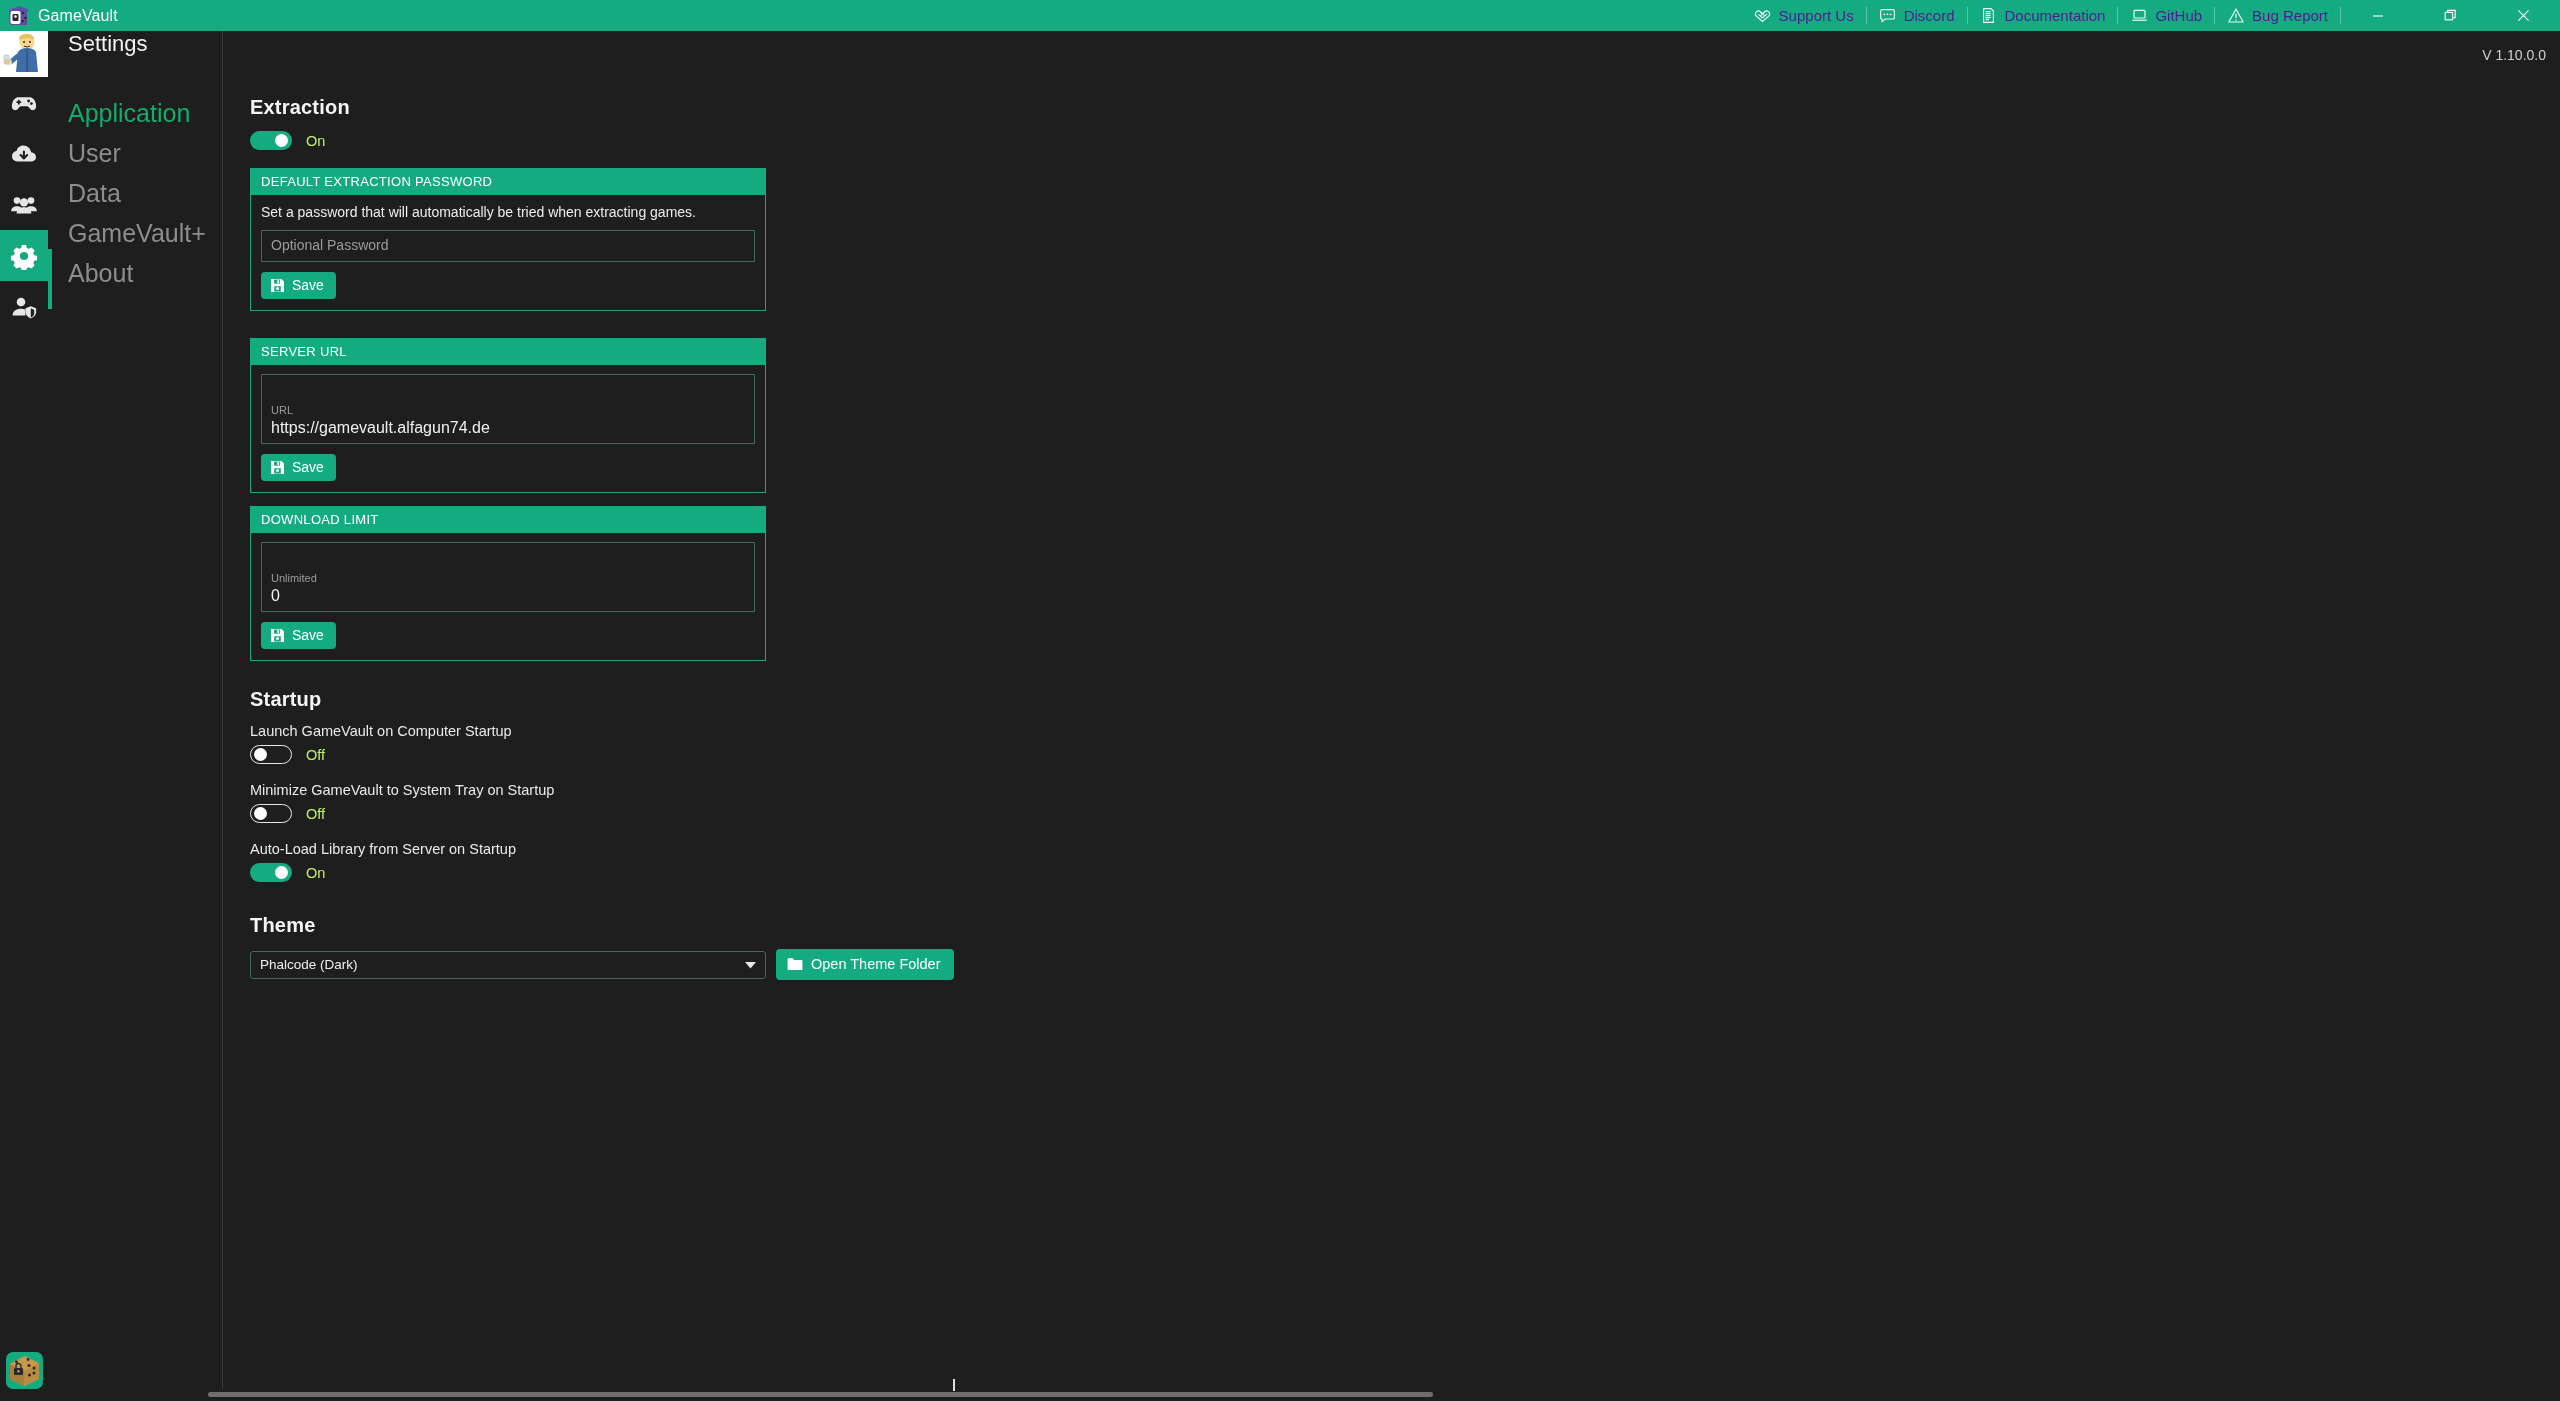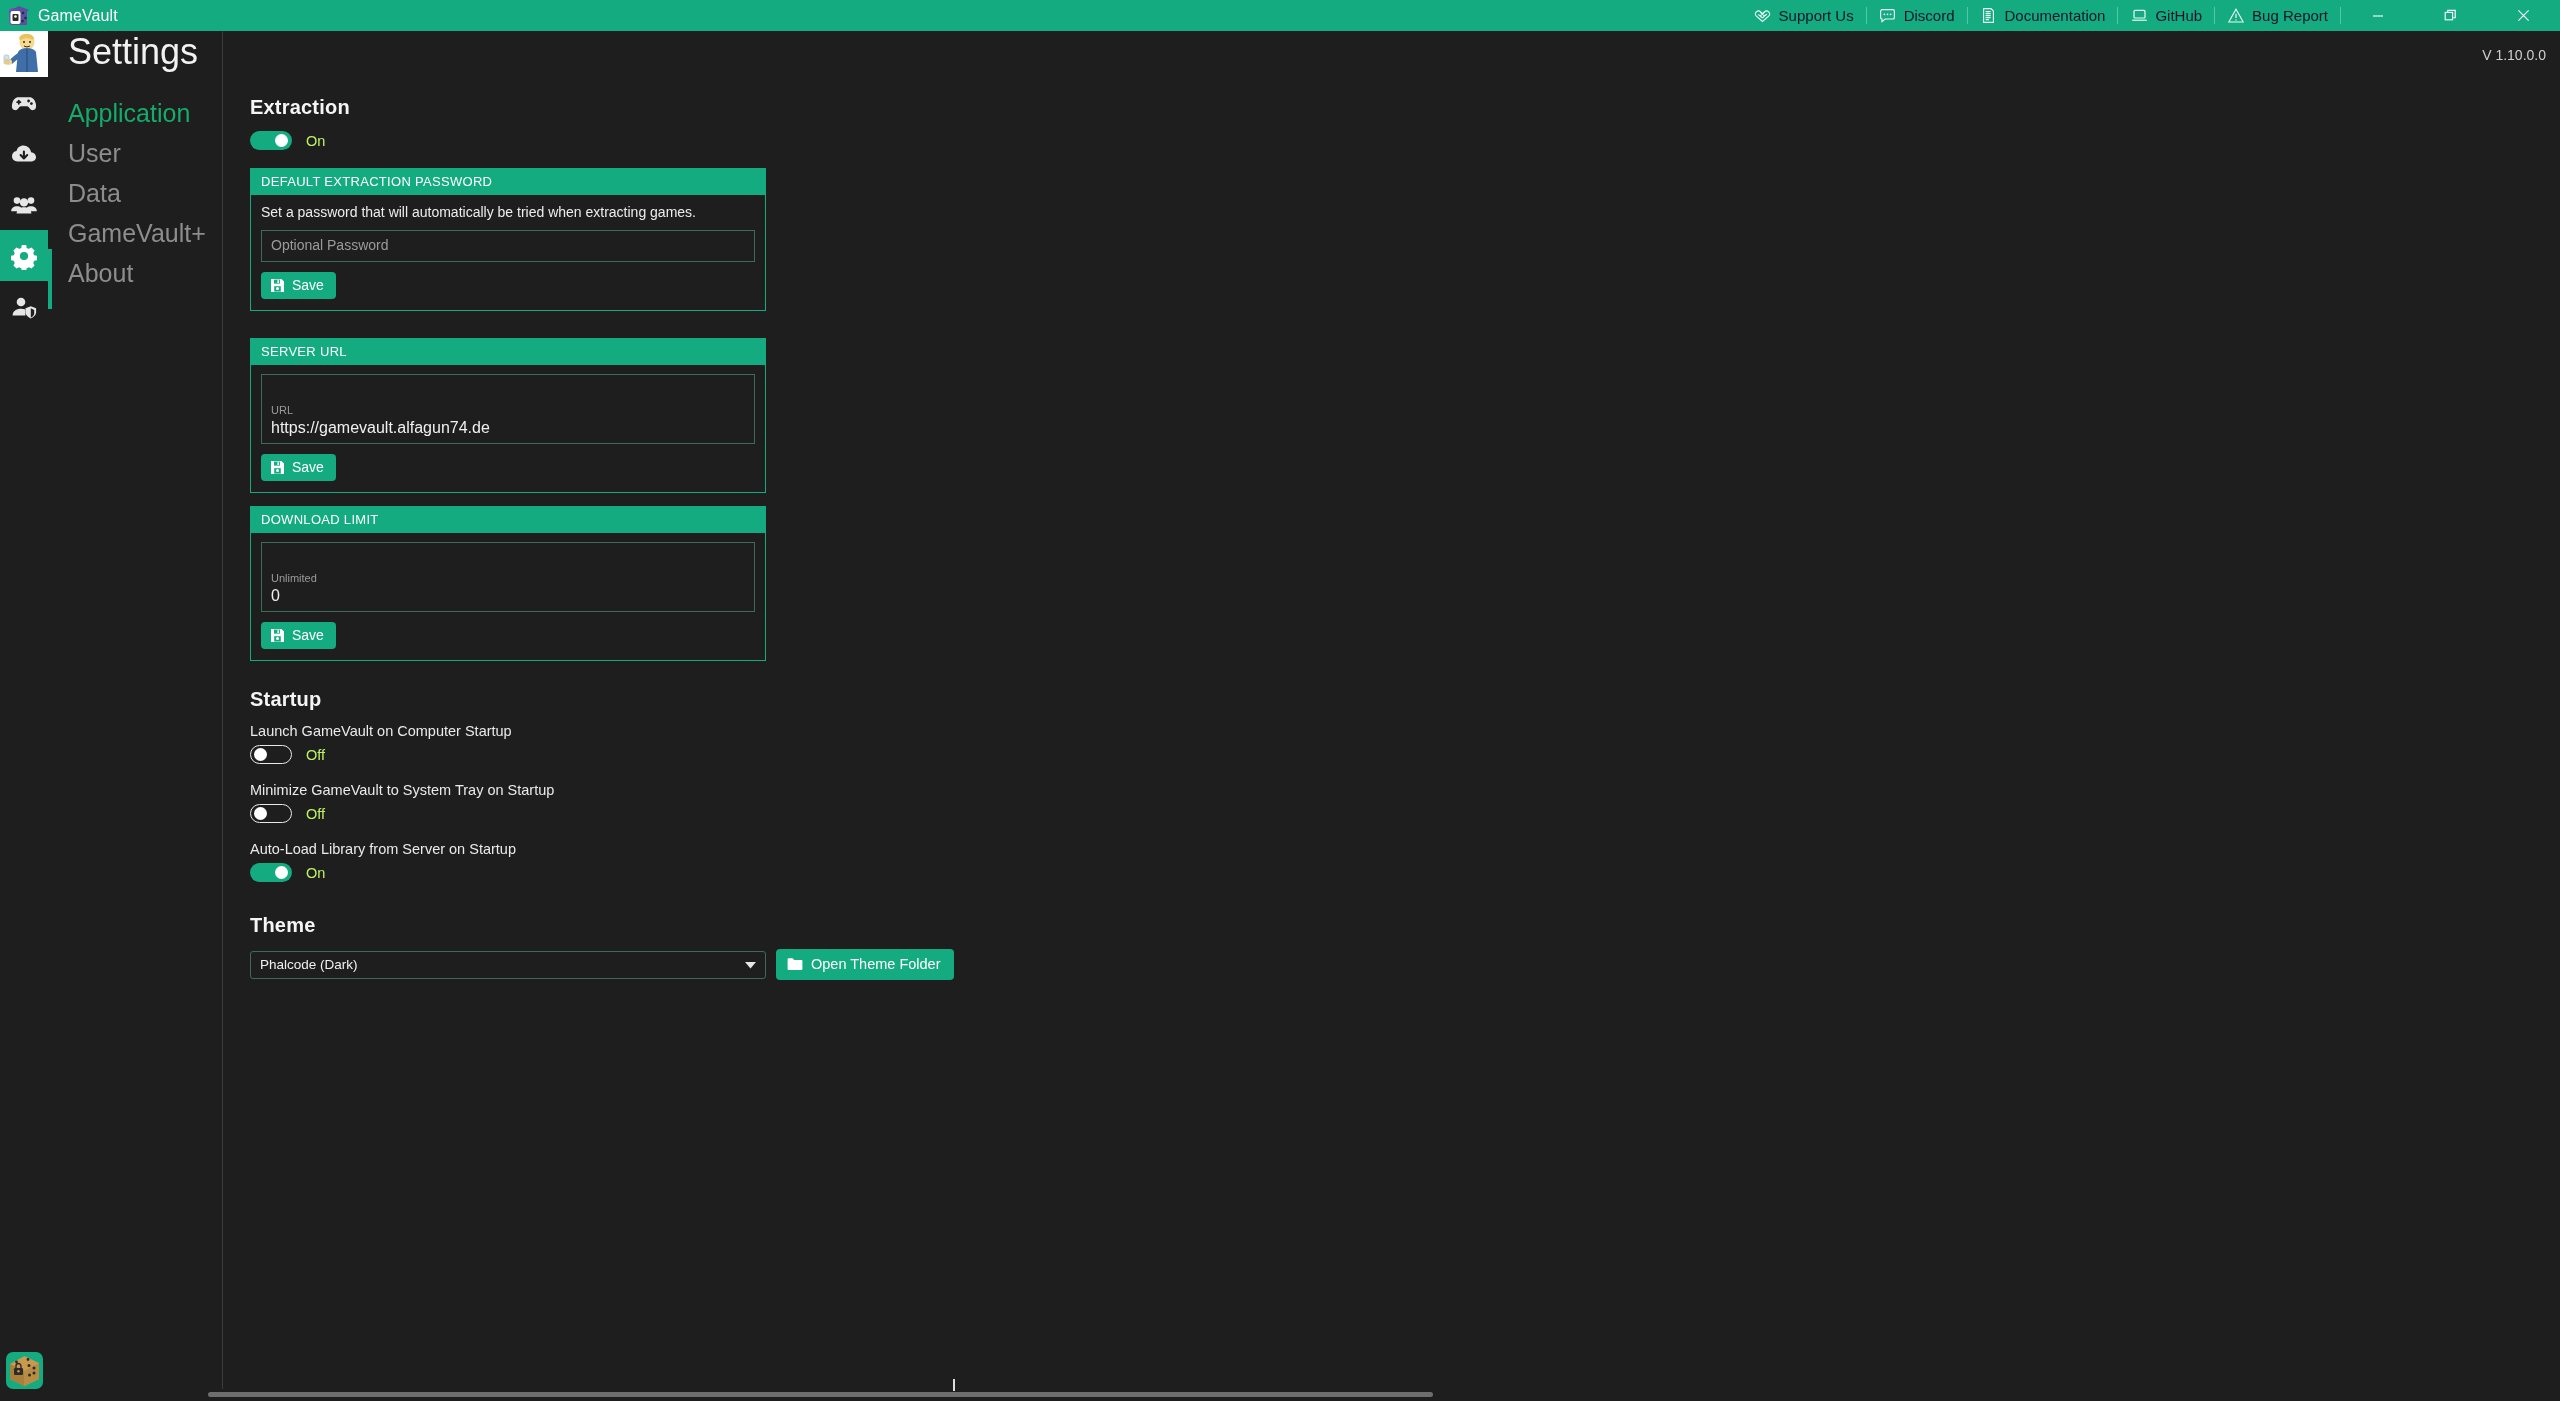--- a/index.html
+++ b/index.html
@@ -24,21 +24,21 @@
   }
   #titlebar-title {
     font-size: 16px; color: #ffffff; letter-spacing: .1px;
   }
   #titlebar-links {
     margin-left: auto; display: flex; align-items: center; height: 31px;
   }
   .tb-link {
     display: flex; align-items: center; gap: 7px;
     padding: 8px 12px; height: 31px;
-    font-size: 15px; color: #0f172a; white-space: nowrap;
+    font-size: 15px; color: #4c1d95; white-space: nowrap;
   }
   .tb-sep { width: 1px; height: 17px; background: #56c7a6; }
   .tb-icon { display: inline-flex; align-items: center; justify-content: center; width: 18px; height: 18px; }
   .tb-icon svg { display: block; }
   .win-btn {
     width: 73px; height: 31px; display: flex; align-items: center; justify-content: center;
   }
   .win-btn svg { display:block; }
 
   
@@ -79,21 +79,21 @@
   }
   .nav-item.active { color: #14ab6b; }
   #nav-accent {
     position: absolute; left: 0; top: 218px;
     width: 4px; height: 60px; background: #14ab81;
   }
 
   
   #page-title {
     position: absolute; top: 31px; left: 68px;
-    font-size: 36px; color: #f2f2f2; font-weight: 400;
+    font-size: 22px; color: #f2f2f2; font-weight: 400;
   }
   #version-label {
     position: absolute; top: 47px; right: 14px;
     font-size: 14px; color: #cfcfcf;
   }
 
   
   #content {
     position: absolute; top: 82px; left: 223px;
     width: 2337px; height: 1307px;

